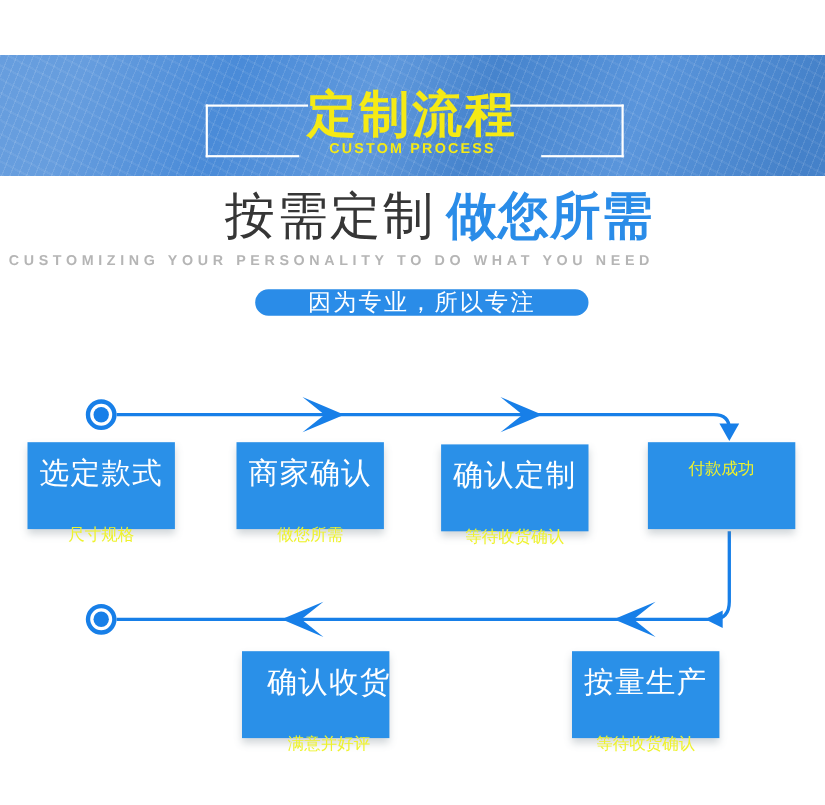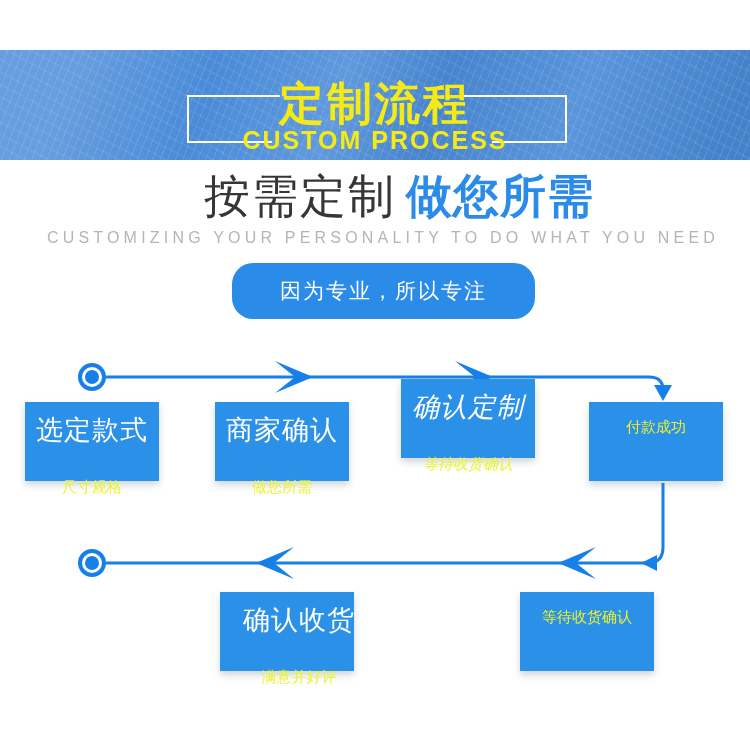--- a/index.html
+++ b/index.html
@@ -30,40 +30,40 @@
   .fs-top-b{left:462px;top:45px;width:105px;height:2px;}
   .fs-bot-a{left:187px;top:91px;width:85px;height:2px;}
   .fs-bot-b{left:492px;top:91px;width:75px;height:2px;}
   .banner-title{
     position:absolute;left:0;right:0;top:31px;text-align:center;
     font-size:45px;line-height:1;font-weight:bold;letter-spacing:3px;
     color:var(--yellow,#f5ea15);
   }
   .banner-sub{
     position:absolute;left:0;right:0;top:78px;text-align:center;
-    font-size:25px;line-height:1;font-weight:bold;letter-spacing:2px;
+    font-size:13px;line-height:1;font-weight:bold;letter-spacing:2px;
     color:var(--yellow,#f5ea15);
   }
 
   
   .intro-title{
     position:absolute;left:0;right:0;top:170px;text-align:center;
     font-size:46px;line-height:1.15;white-space:nowrap;
   }
   .intro-title .inner{display:inline-block;transform:translateX(24px);}
   .t-dark{color:var(--dark-text,#363636);font-weight:400;letter-spacing:2px;margin-top:37px;}
   .t-blue{color:var(--blue,#2a8ce8);font-weight:bold;letter-spacing:1px;margin-left:10px;}
   .intro-sub{
-    position:absolute;left:0;right:0;top:229px;text-align:center;
-    font-size:16px;letter-spacing:4.2px;color:var(--gray-text,#b5b5b5);
-    font-weight:normal;white-space:nowrap;
+    position:absolute;left:0;right:0;top:229px;text-align:left;
+    font-size:13px;letter-spacing:4.2px;color:var(--gray-text,#b5b5b5);
+    font-weight:bold;white-space:nowrap;
   }
   .intro-sub .inner{display:inline-block;transform:translateX(8px);}
   .pill{
-    position:absolute;left:232px;top:263px;width:303px;height:56px;
+    position:absolute;left:232px;top:263px;width:303px;height:24px;
     background:var(--blue,#2a8ce8);border-radius:21px;
     color:#ffffff;font-size:21px;letter-spacing:2px;
     display:flex;align-items:center;justify-content:center;
   }
 
   
   .connector{position:absolute;left:0;top:0;width:750px;height:732px;pointer-events:none;}
   .connector path{stroke:var(--line-blue,#177fe8);stroke-width:3;fill:none;}
   .connector .arrow{fill:var(--line-blue,#177fe8);stroke:none;}
   .connector .ring{fill:none;stroke:var(--line-blue,#177fe8);stroke-width:4;}
@@ -73,21 +73,21 @@
     position:absolute;width:134px;height:79px;
     background:var(--box-blue,#2a90e8);
     box-shadow:0 4px 7px rgba(104,118,130,.30);
     display:flex;flex-direction:column;align-items:center;justify-content:flex-start;
     padding-top:13px;box-sizing:border-box;gap:29px;
   }
   .step-main{color:#ffffff;font-size:27px;line-height:1.15;letter-spacing:1px;font-weight:500;white-space:nowrap;}
   .step-sub{color:var(--sub-yellow,#eef22c);font-size:15px;line-height:1.2;margin-top:3px;white-space:nowrap;}
   .pos-r1c1{left:25px; top:402px;}
   .pos-r1c2{left:215px;top:402px;}
-  .pos-r1c3{left:401px;top:379px;font-style:italic;}
+  .pos-r1c3{left:401px;top:404px;}
   .pos-r1c4{left:589px;top:402px;}
   .pos-r2right{left:520px;top:592px;}
   .pos-r2left {left:220px;top:592px;padding-left:24px;}
 </style>
 </head>
 <body>
 
 <div id="canvas">
 
   <div class="banner">
@@ -141,20 +141,21 @@
     <div class="step-sub">做您所需</div>
   </div>
   <div class="step-box pos-r1c3">
     <div class="step-main">确认定制</div>
     <div class="step-sub">等待收货确认</div>
   </div>
   <div class="step-box pos-r1c4">
     <div class="step-sub">付款成功</div>
   </div>
   <div class="step-box pos-r2right">
+    <div class="step-main">按量生产</div>
     <div class="step-sub">等待收货确认</div>
   </div>
   <div class="step-box pos-r2left">
     <div class="step-main">确认收货</div>
     <div class="step-sub">满意并好评</div>
   </div>
 
 </div>
 
 </body></html>

